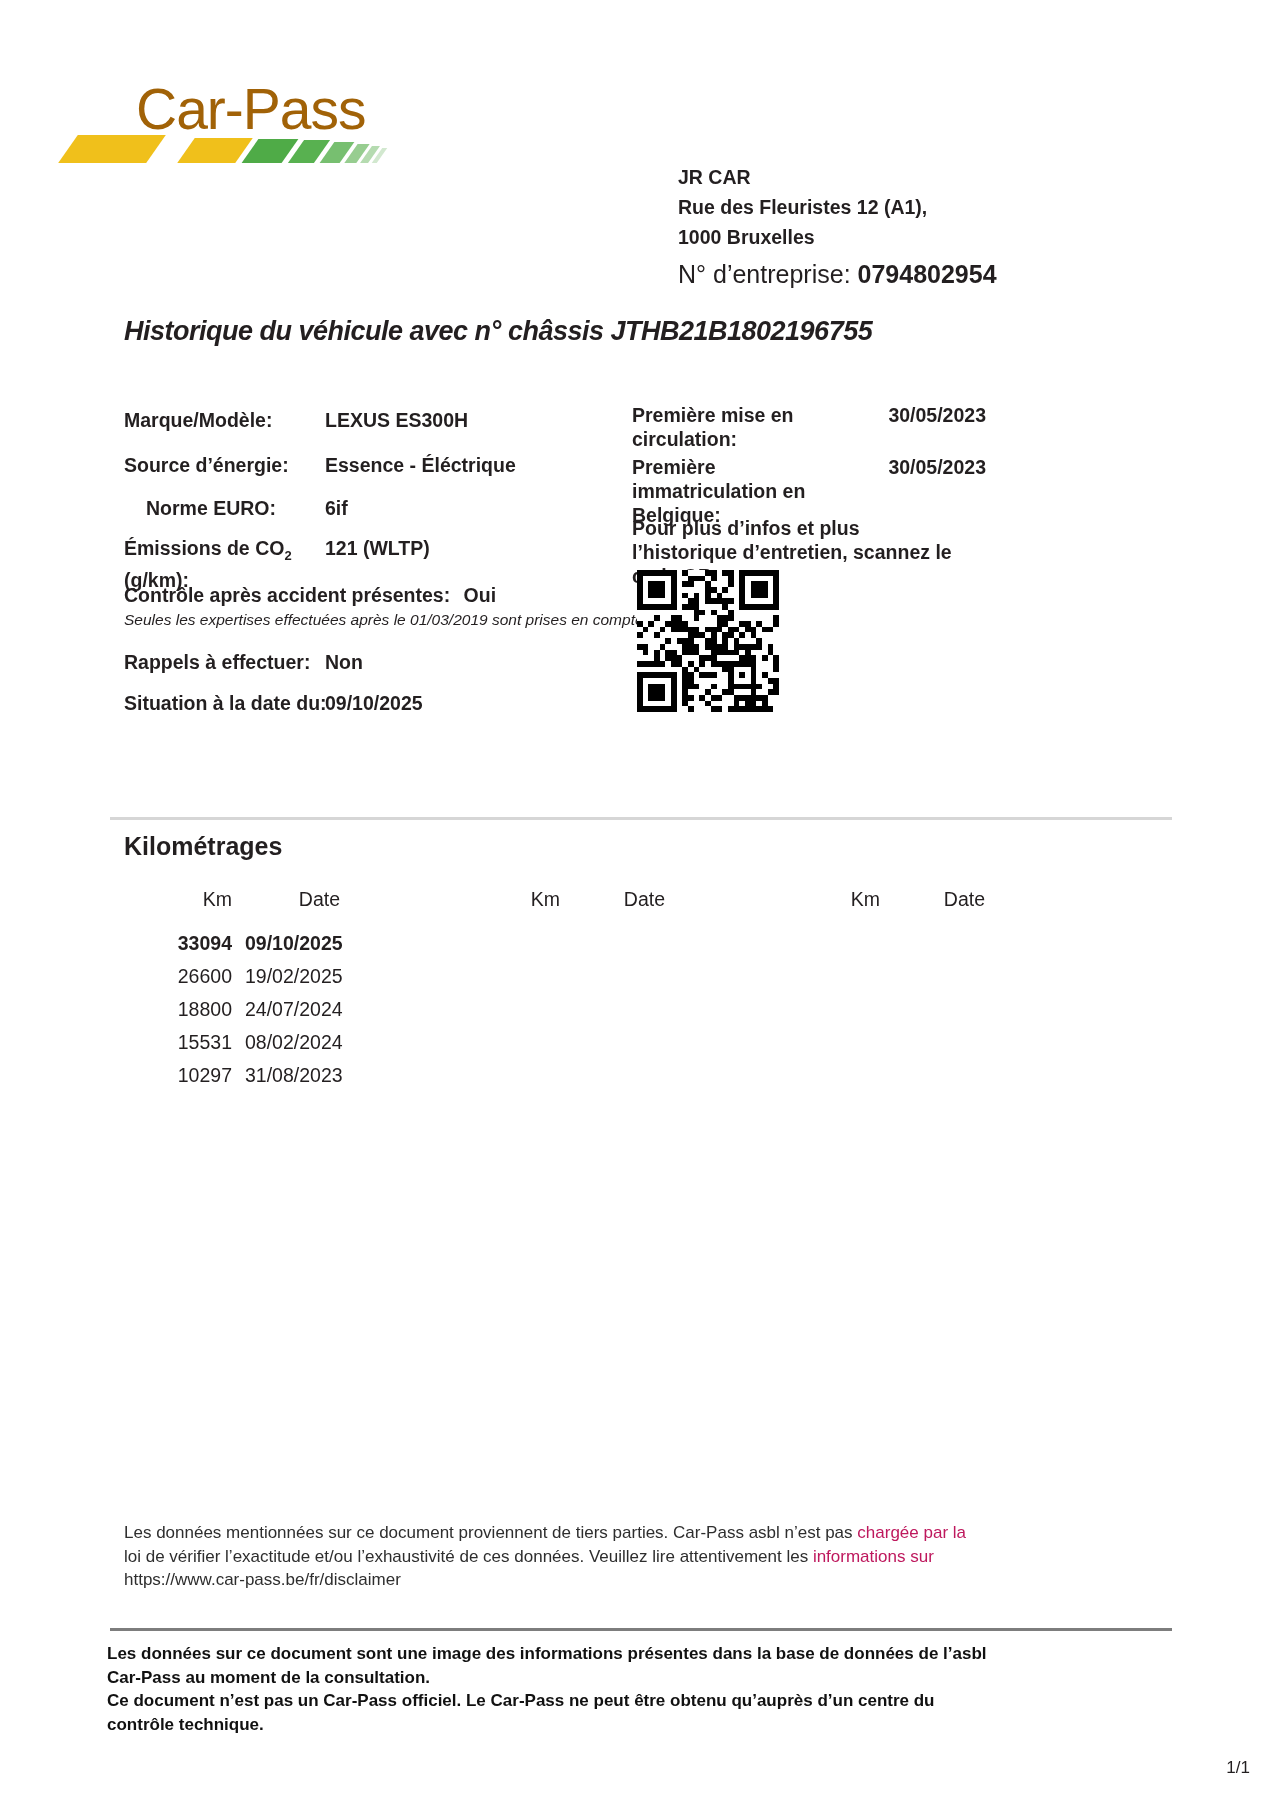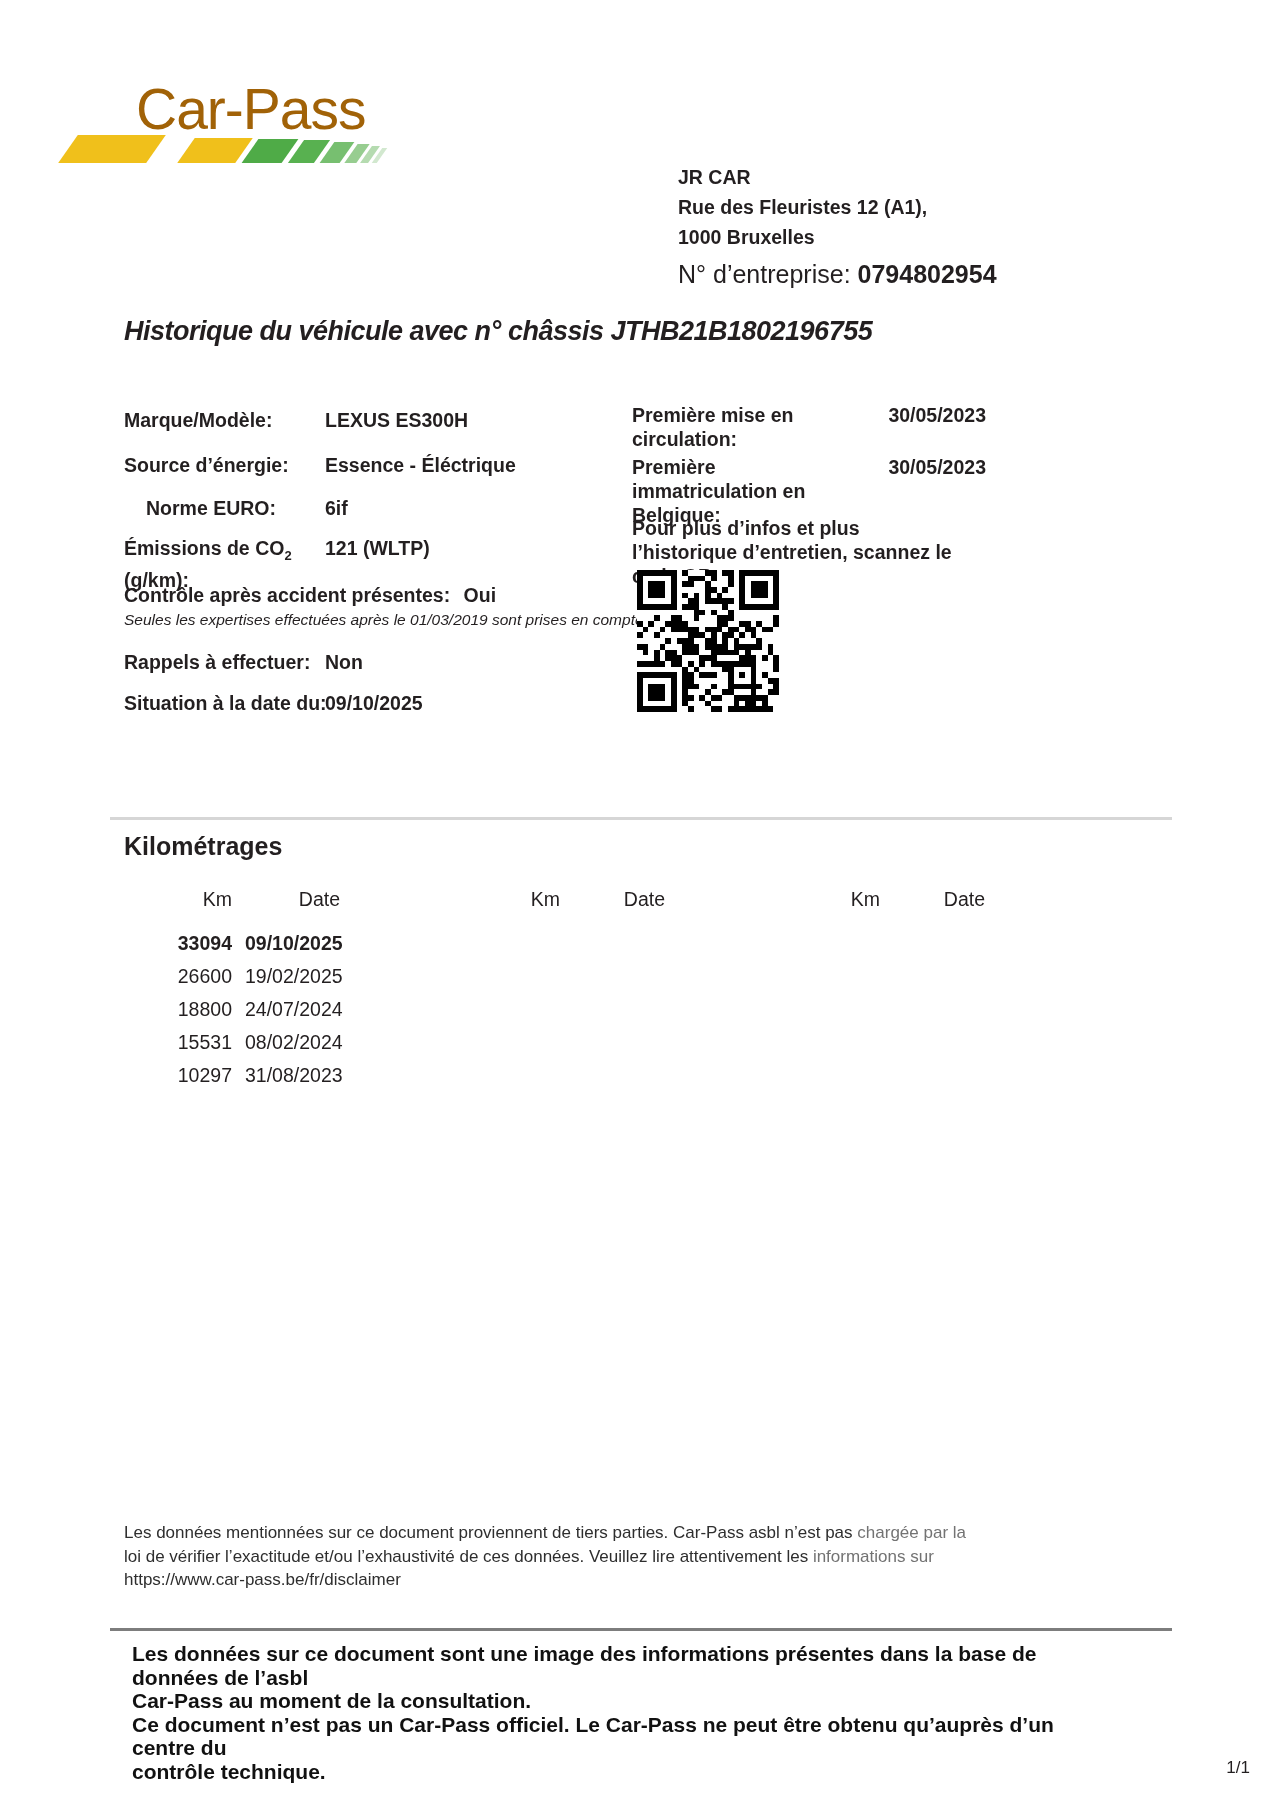--- a/index.html
+++ b/index.html
@@ -28,23 +28,23 @@
 
   
   .rule1{left:110px;top:817px;width:1062px;height:3px;background:#d6d6d6;}
   .km-heading{left:124px;top:824px;font-size:25px;font-weight:bold;margin-top:8px;}
   .th{font-size:19.5px;text-align:right;}
   .cell{font-size:19.5px;text-align:right;}
   .cell.bold{font-weight:bold;}
 
   
   .disclaimer{left:124px;top:1521px;width:960px;font-size:17px;line-height:23.5px;color:#2e2e2e;}
-  .muted{color:#737373;}
+  .muted{color:#be185d;}
   .rule2{left:110px;top:1628px;width:1062px;height:3px;background:#7d7d7d;}
-  .legal{left:132px;top:1642px;width:990px;font-size:21px;font-weight:bold;line-height:23.5px;color:#111;}
+  .legal{left:107px;top:1642px;width:990px;font-size:17px;font-weight:bold;line-height:23.5px;color:#111;}
   .pagenum{left:1150px;top:1758px;width:100px;font-size:17px;text-align:right;}
 </style>
 </head>
 <body>
 
 <div class="page">
 
   <div class="abs logo-text">Car-Pass</div>
   <div class="abs logo-strip">
     <span class="pg" style="left:4px;width:88px;height:28px;background:#f0c01b;"></span>

